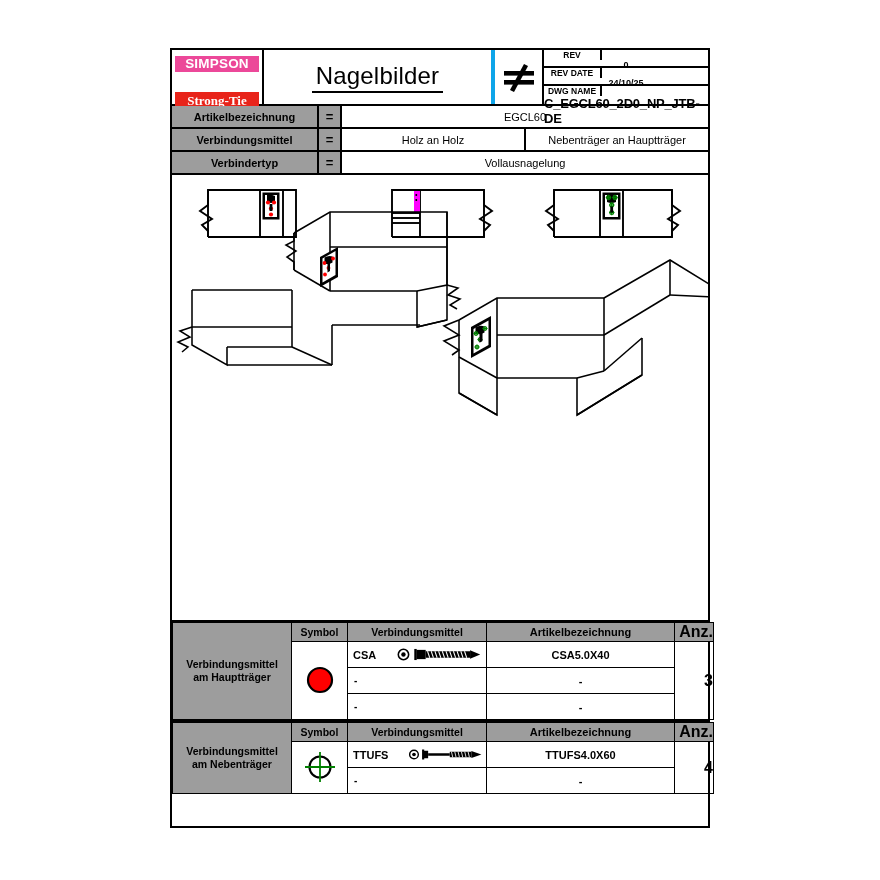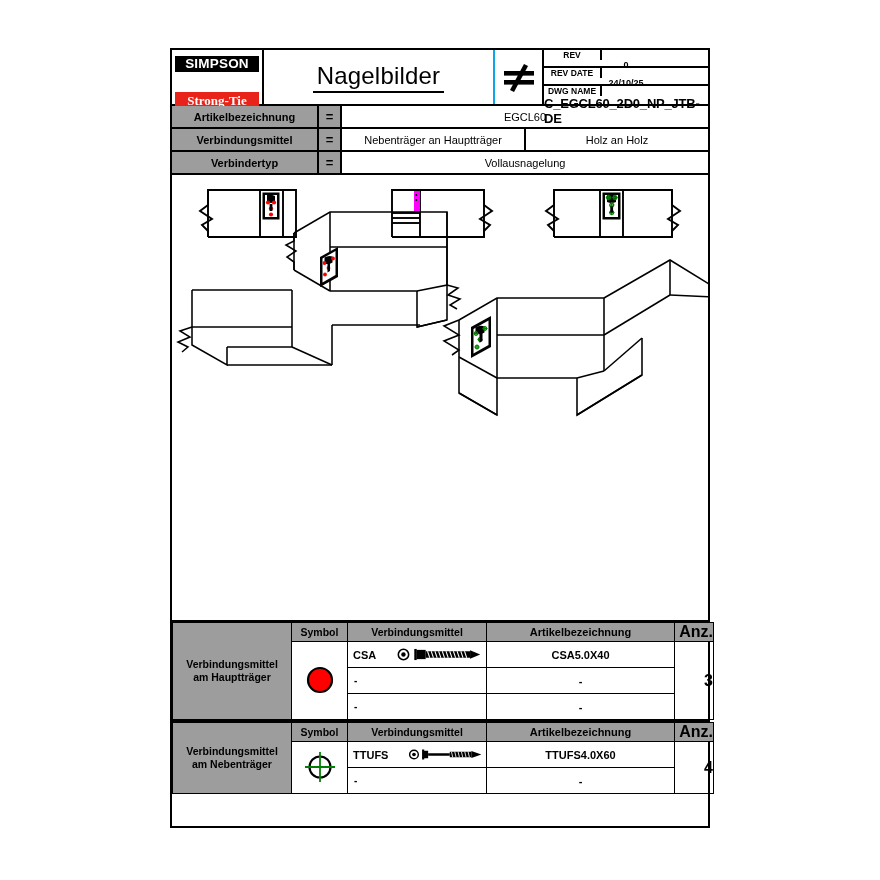--- a/index.html
+++ b/index.html
@@ -7,23 +7,23 @@
 
   
   #sheet{
     position:absolute;left:170px;top:48px;width:540px;height:780px;
     border:2px solid #000;box-sizing:border-box;background:#fff;
   }
 
   
   .titleblock{display:flex;height:56px;border-bottom:2px solid #000;box-sizing:border-box;}
   .logo-cell{width:92px;border-right:2px solid #000;box-sizing:border-box;display:flex;flex-direction:column;justify-content:center;padding:3px 3px;}
-  .logo-simpson{background:#000000;color:#fff;font-weight:bold;font-size:13.5px;letter-spacing:0.2px;text-align:center;line-height:16px;height:17px;margin-top:10px;}
+  .logo-simpson{background:#ec4899;color:#fff;font-weight:bold;font-size:13.5px;letter-spacing:0.2px;text-align:center;line-height:16px;height:17px;margin-top:10px;}
   .logo-strongtie{background:#e8241a;color:#fff;font-weight:bold;font-size:13px;text-align:center;line-height:17px;height:18px;margin-top:20px;font-family:"Liberation Serif",serif;}
-  .title-cell{flex:1;display:flex;align-items:center;justify-content:center;border-right:2px solid #0ea5e9;box-sizing:border-box;}
+  .title-cell{flex:1;display:flex;align-items:center;justify-content:center;border-right:4px solid #0ea5e9;box-sizing:border-box;}
   .title-cell .t{font-size:24px;letter-spacing:0.2px;border-bottom:2px solid #000;padding:0 4px 1px 4px;line-height:28px;}
   .proj-cell{width:49px;border-right:2px solid #000;box-sizing:border-box;display:flex;align-items:center;justify-content:center;}
   .rev-cell{width:164px;display:flex;flex-direction:column;box-sizing:border-box;}
   .rev-row{display:flex;height:18px;border-bottom:2px solid #000;box-sizing:border-box;flex-direction:column;}
   .rev-row:last-child{border-bottom:none;height:20px;}
   .rev-lbl{width:58px;border-right:2px solid #000;box-sizing:border-box;display:flex;align-items:center;justify-content:center;font-size:8.5px;font-weight:bold;}
   .rev-val{flex:1;display:flex;align-items:center;justify-content:center;font-size:9px;font-weight:bold;}
   .rev-val.small{font-size:13px;letter-spacing:-0.2px;}
 
   
@@ -97,22 +97,22 @@
 
   <div class="inforow">
     <div class="info-lbl">Artikelbezeichnung</div>
     <div class="info-eq">=</div>
     <div class="info-val">EGCL60</div>
   </div>
 
   <div class="inforow">
     <div class="info-lbl">Verbindungsmittel</div>
     <div class="info-eq">=</div>
+    <div class="info-val half">Holz an Holz</div>
     <div class="info-val half">Nebenträger an Hauptträger</div>
-    <div class="info-val half">Holz an Holz</div>
   </div>
 
   <div class="inforow">
     <div class="info-lbl">Verbindertyp</div>
     <div class="info-eq">=</div>
     <div class="info-val">Vollausnagelung</div>
   </div>
 
   <div class="drawarea">
     <svg width="536" height="445" viewBox="0 0 536 445">

